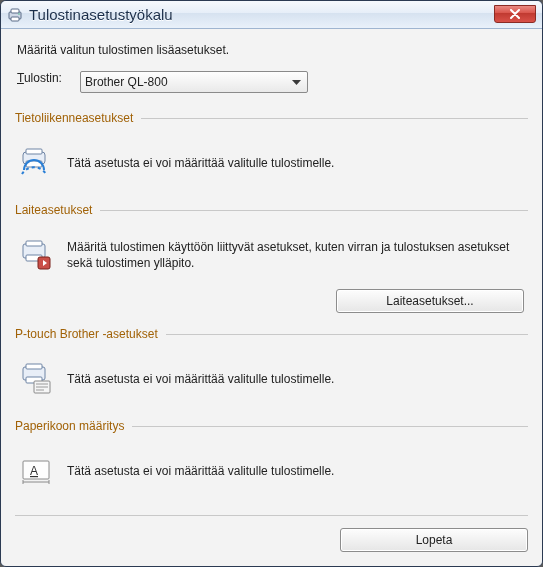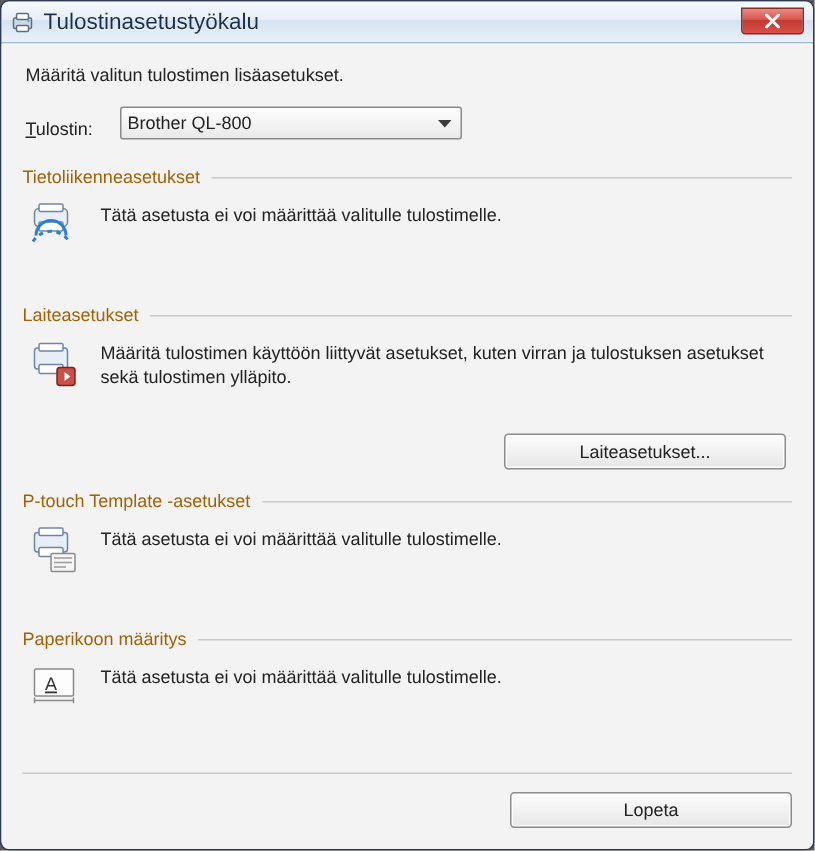--- a/index.html
+++ b/index.html
@@ -61,21 +61,21 @@
     padding: 12px 14px 14px 14px;
     display: flex;
     flex-direction: column;
   }
   .intro {
     color: #222;
     margin: 2px 0 14px 2px;
   }
   .row-printer {
     display: flex;
-    align-items: flex-end;
+    align-items: flex-start;
     gap: 18px;
     margin: 0 0 18px 2px;
   }
   .row-printer .label {
     color: #222;
   }
   .row-printer .label .ul { text-decoration: underline; }
   .combo {
     width: 228px;
     height: 22px;
@@ -108,21 +108,21 @@
     white-space: nowrap;
   }
   .group-header hr {
     flex: 1;
     border: none;
     border-top: 1px solid #c8c8c8;
     margin: 0;
   }
   .group-body {
     display: flex;
-    align-items: flex-start;
+    align-items: center;
     gap: 14px;
     padding: 2px 4px 0 4px;
     min-height: 58px;
   }
   .group-icon {
     width: 34px;
     flex: 0 0 34px;
     display: flex;
     justify-content: center;
   }
@@ -234,21 +234,21 @@
       </div>
       <div class="btn-row">
         <div class="btn">
           <span>Laiteasetukset...</span>
         </div>
       </div>
     </div>
 
     <div class="group">
       <div class="group-header">
-        <span class="ghlabel">P-touch Template -asetukset</span>
+        <span class="ghlabel">P-touch Brother -asetukset</span>
         <hr>
       </div>
       <div class="group-body">
         <span class="group-icon">
           <svg class="icn" width="32" height="32" viewBox="0 0 32 32">
             <rect x="3" y="4" width="22" height="13" rx="2" fill="#e8eef7" stroke="#6f85a5"></rect>
             <rect x="6" y="1" width="16" height="5" rx="1" fill="#fff" stroke="#6f85a5"></rect>
             <rect x="6" y="14" width="16" height="6" rx="1" fill="#fff" stroke="#6f85a5"></rect>
             <rect x="14" y="18" width="16" height="12" rx="1" fill="#f5f5f5" stroke="#8a8a8a"></rect>
             <line x1="16" y1="21" x2="28" y2="21" stroke="#9a9a9a"></line>

